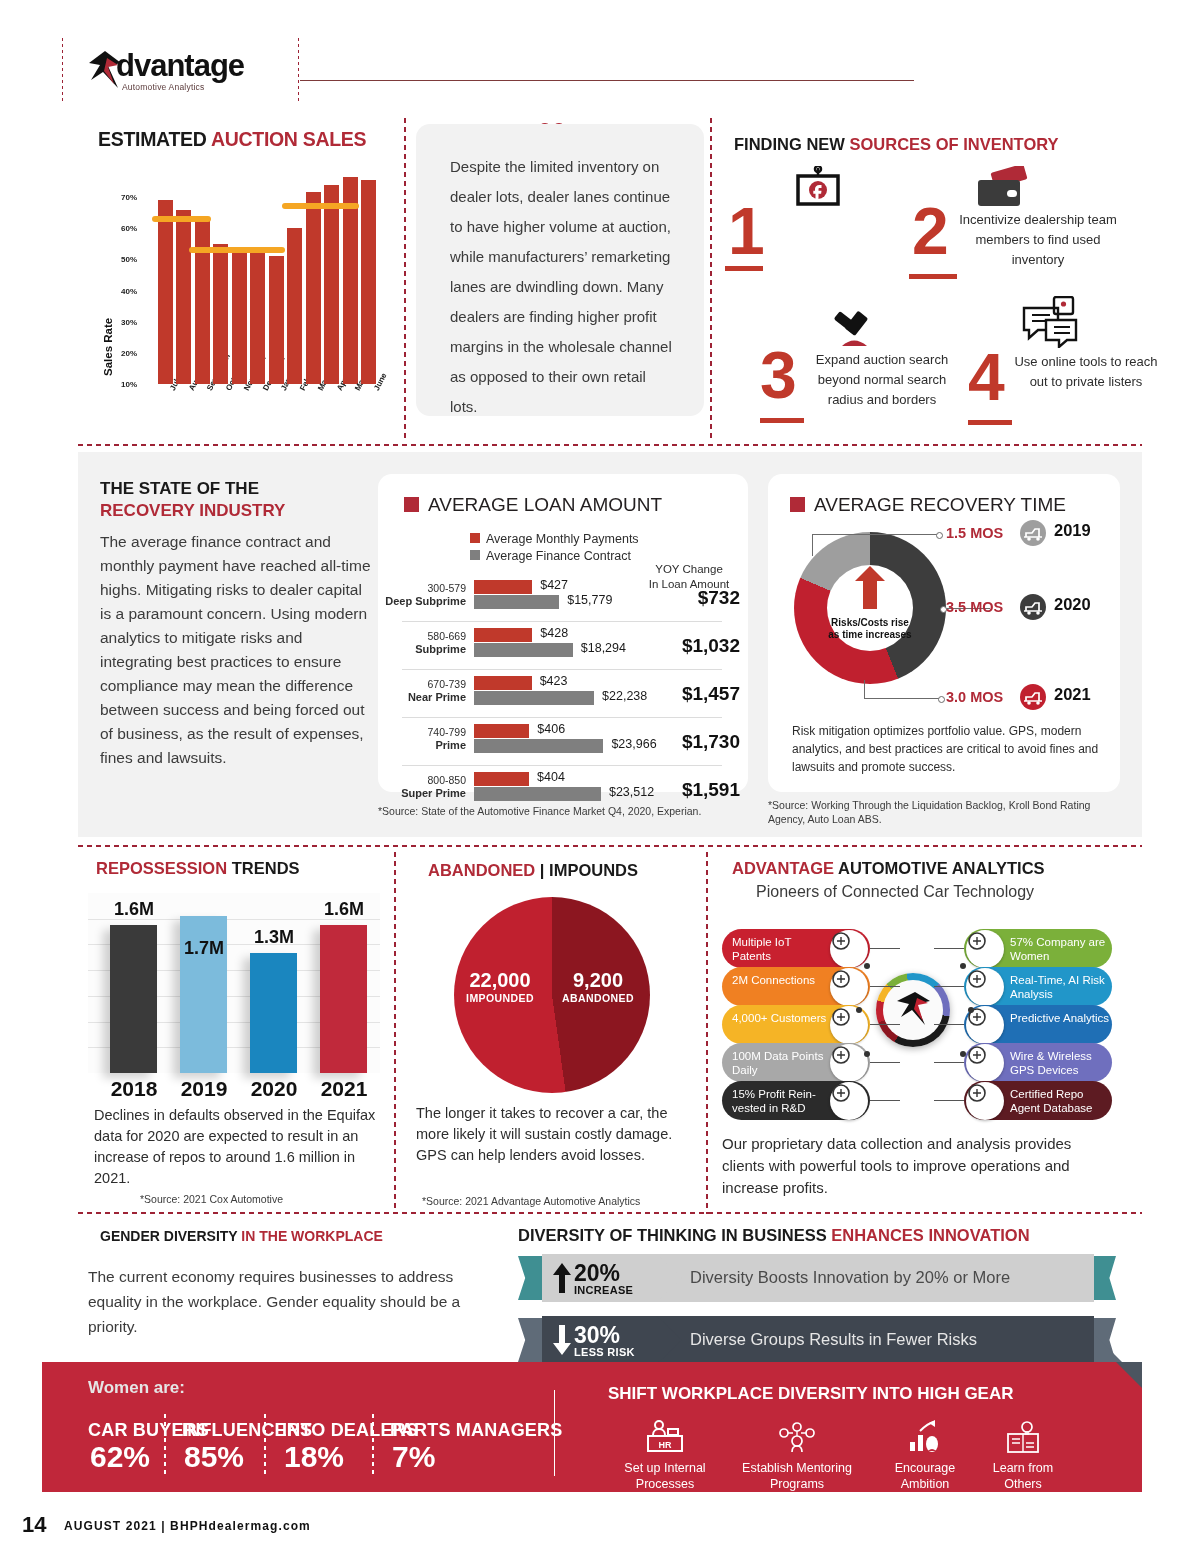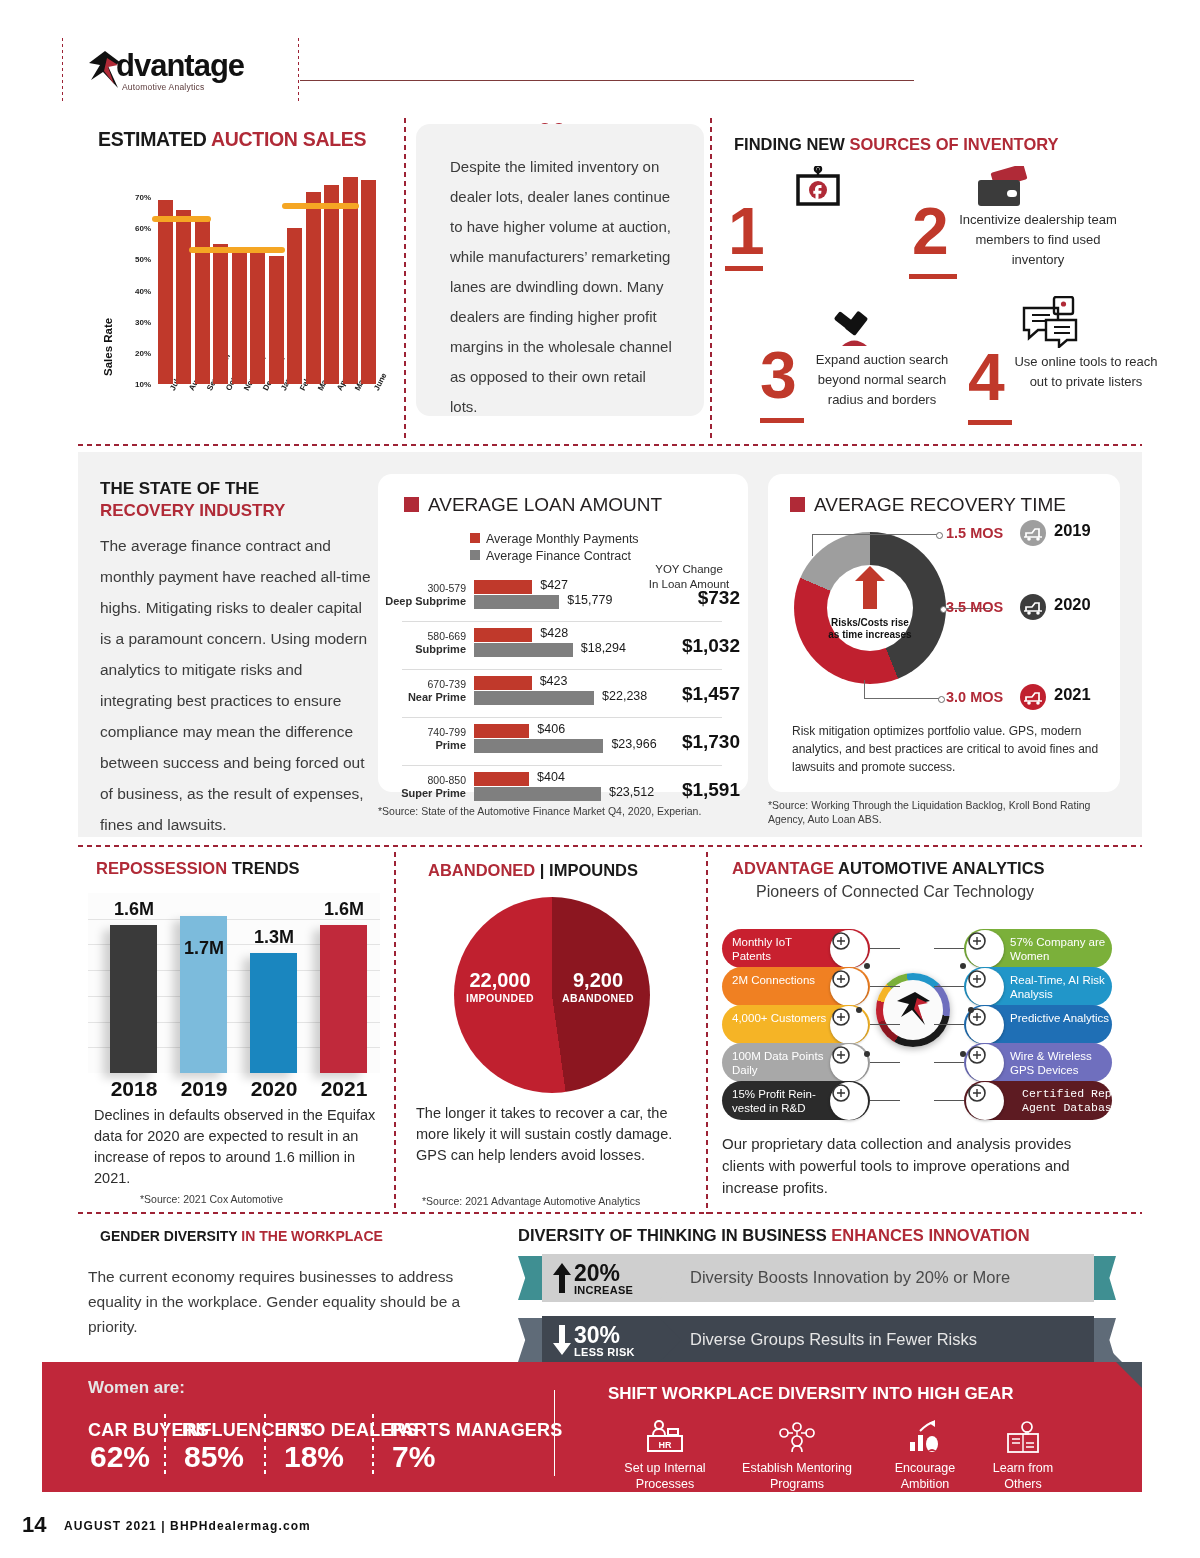--- a/index.html
+++ b/index.html
@@ -27,21 +27,21 @@
     background:repeating-linear-gradient(to right,#9d2235 0 5px,transparent 5px 9px);}
   .dashed-v{position:absolute;width:2px;
     background:repeating-linear-gradient(to bottom,#9d2235 0 5px,transparent 5px 9px);}
 
   
   .s1{position:absolute;left:70px;top:118px;width:330px;height:320px;}
   .s1 .title{position:absolute;left:28px;top:10px;font-size:19.5px;letter-spacing:-.3px;white-space:nowrap;}
   .axis-label{position:absolute;left:32px;top:258px;transform:rotate(-90deg);transform-origin:left top;
     font-size:11.5px;font-weight:bold;color:#111;white-space:nowrap;}
   .plot{position:absolute;left:86px;top:48px;width:222px;height:218px;}
-  .ytick{position:absolute;right:100%;margin-right:5px;font-size:8px;font-weight:bold;color:#222;
+  .ytick{position:absolute;right:100%;margin-right:19px;font-size:8px;font-weight:bold;color:#222;
     transform:translateY(-50%);white-space:nowrap;}
   .bar{position:absolute;bottom:0;background:#c0392b;width:15px;}
   .xlab{position:absolute;top:222px;font-size:8px;font-weight:bold;color:#222;
     transform:rotate(-62deg);transform-origin:left top;white-space:nowrap;}
   .hl{position:absolute;height:6px;border-radius:3px;background:#f5a623;}
 
   
   .s2{position:absolute;left:416px;top:124px;width:288px;height:292px;
       background:#f2f2f2;border-radius:14px;}
   .s2 .q{position:absolute;left:34px;top:28px;width:222px;font-size:15px;line-height:30px;color:#3b3b3b;}
@@ -53,21 +53,21 @@
   .s3 .title{position:absolute;left:14px;top:9px;font-size:16.5px;white-space:nowrap;}
   .num{position:absolute;font-size:66px;font-weight:bold;color:#c0392b;line-height:.82;
      font-family:"Liberation Sans",sans-serif;}
   .num-ul{position:absolute;height:5px;background:#c0392b;}
   .inv-txt{position:absolute;font-size:13px;line-height:20px;color:#2d2d2d;text-align:center;}
   .inv-icon{position:absolute;}
 
   
   .s4{position:absolute;left:78px;top:452px;width:1064px;height:385px;background:#f2f2f2;}
   .s4 .heads{position:absolute;left:22px;top:26px;font-size:17px;line-height:22px;}
-  .s4 .body{position:absolute;left:22px;top:78px;width:272px;font-size:15.5px;line-height:31px;color:#3b3b3b;}
+  .s4 .body{position:absolute;left:22px;top:78px;width:272px;font-size:15.5px;line-height:24px;color:#3b3b3b;}
   .card{position:absolute;top:22px;background:#fff;border-radius:14px;}
   .card-title{position:absolute;font-size:19px;white-space:nowrap;}
   .sq{display:inline-block;width:15px;height:15px;background:#b02a37;vertical-align:-1px;margin-right:9px;}
   .src{position:absolute;font-size:10.5px;color:#3b3b3b;line-height:14px;}
 
   
   .legend-row{position:absolute;font-size:12.5px;color:#2d2d2d;white-space:nowrap;}
   .lsq{display:inline-block;width:10px;height:10px;margin-right:6px;}
   .yoy-head{position:absolute;font-size:11.5px;color:#2d2d2d;text-align:center;line-height:15px;}
   .lrow-lab{position:absolute;text-align:right;font-size:10.5px;color:#2d2d2d;line-height:13px;white-space:nowrap;}
@@ -442,21 +442,21 @@
     <div class="hub" style="background:conic-gradient(from 210deg,#8c1620 0deg 40deg,#c0202f 40deg 75deg,#f5b426 75deg 105deg,#7bb03a 105deg 140deg,#2196c9 140deg 195deg,#6f6fbe 195deg 250deg,#1a1a1a 250deg 360deg);">
       <div class="hub-in">
         <svg width="60" height="60" viewBox="0 0 60 60">
           <polygon points="32,12 47,21 33,24 42,45 29,30 18,37 26,24 14,21" fill="#111"></polygon>
           <polygon points="34,18 45,23 35,25 40,41 31,29" fill="#c0202f"></polygon>
         </svg>
       </div>
     </div>
     <div id="adv-pills">
         <div class="pill" style="left: 8px; top: 74px; width: 148px; background: rgb(200, 32, 47);"></div>
-        <div class="pill-txt" style="left: 18px; top: 80px; width: 96px;">Monthly IoT Patents</div>
+        <div class="pill-txt" style="left: 18px; top: 80px; width: 96px;">Multiple IoT Patents</div>
         <div class="pill-ico" style="left: 116px; top: 74.5px;"><svg width="22" height="22" viewBox="0 0 22 22">
             <circle cx="11" cy="11" r="8" fill="none" stroke="#333" stroke-width="1.6"></circle>
             <path d="M7 11h8M11 7v8" stroke="#333" stroke-width="1.4"></path>
           </svg></div>
         <div class="spoke" style="left: 156px; top: 93px; width: 30px;"></div>
         <div class="pill" style="left: 8px; top: 112px; width: 148px; background: rgb(240, 128, 34);"></div>
         <div class="pill-txt" style="left: 18px; top: 118px; width: 96px;">2M Connections</div>
         <div class="pill-ico" style="left: 116px; top: 112.5px;"><svg width="22" height="22" viewBox="0 0 22 22">
             <circle cx="11" cy="11" r="8" fill="none" stroke="#333" stroke-width="1.6"></circle>
             <path d="M7 11h8M11 7v8" stroke="#333" stroke-width="1.4"></path>
@@ -509,21 +509,21 @@
             <circle cx="11" cy="11" r="8" fill="none" stroke="#333" stroke-width="1.6"></circle>
             <path d="M7 11h8M11 7v8" stroke="#333" stroke-width="1.4"></path>
           </svg></div>
         <div class="pill-txt" style="left: 296px; top: 194px; width: 100px;">Wire &amp; Wireless GPS Devices</div>
         <div class="spoke" style="left: 220px; top: 207px; width: 30px;"></div>
         <div class="pill" style="left: 250px; top: 226px; width: 148px; background: rgb(93, 27, 34);"></div>
         <div class="pill-ico" style="left: 252px; top: 226.5px;"><svg width="22" height="22" viewBox="0 0 22 22">
             <circle cx="11" cy="11" r="8" fill="none" stroke="#333" stroke-width="1.6"></circle>
             <path d="M7 11h8M11 7v8" stroke="#333" stroke-width="1.4"></path>
           </svg></div>
-        <div class="pill-txt" style="left: 308px; top: 232px; width: 100px; font-family: Liberation Mono, monospace;">Certified Repo Agent Database</div>
+        <div class="pill-txt" style="left: 296px; top: 232px; width: 100px;">Certified Repo Agent Database</div>
         <div class="spoke" style="left: 220px; top: 245px; width: 30px;"></div>
         <div class="spoke-dot" style="left: 150px; top: 108px;"></div>
         <div class="spoke-dot" style="left: 246px; top: 108px;"></div>
         <div class="spoke-dot" style="left: 142px; top: 152px;"></div>
         <div class="spoke-dot" style="left: 254px; top: 152px;"></div>
         <div class="spoke-dot" style="left: 150px; top: 196px;"></div>
         <div class="spoke-dot" style="left: 246px; top: 196px;"></div>
       </div>
 
     <div class="p-note" style="left:8px;top:278px;width:390px;font-size:15px;line-height:22px;">Our proprietary data collection and analysis provides clients with powerful tools to improve operations and increase profits.</div>

